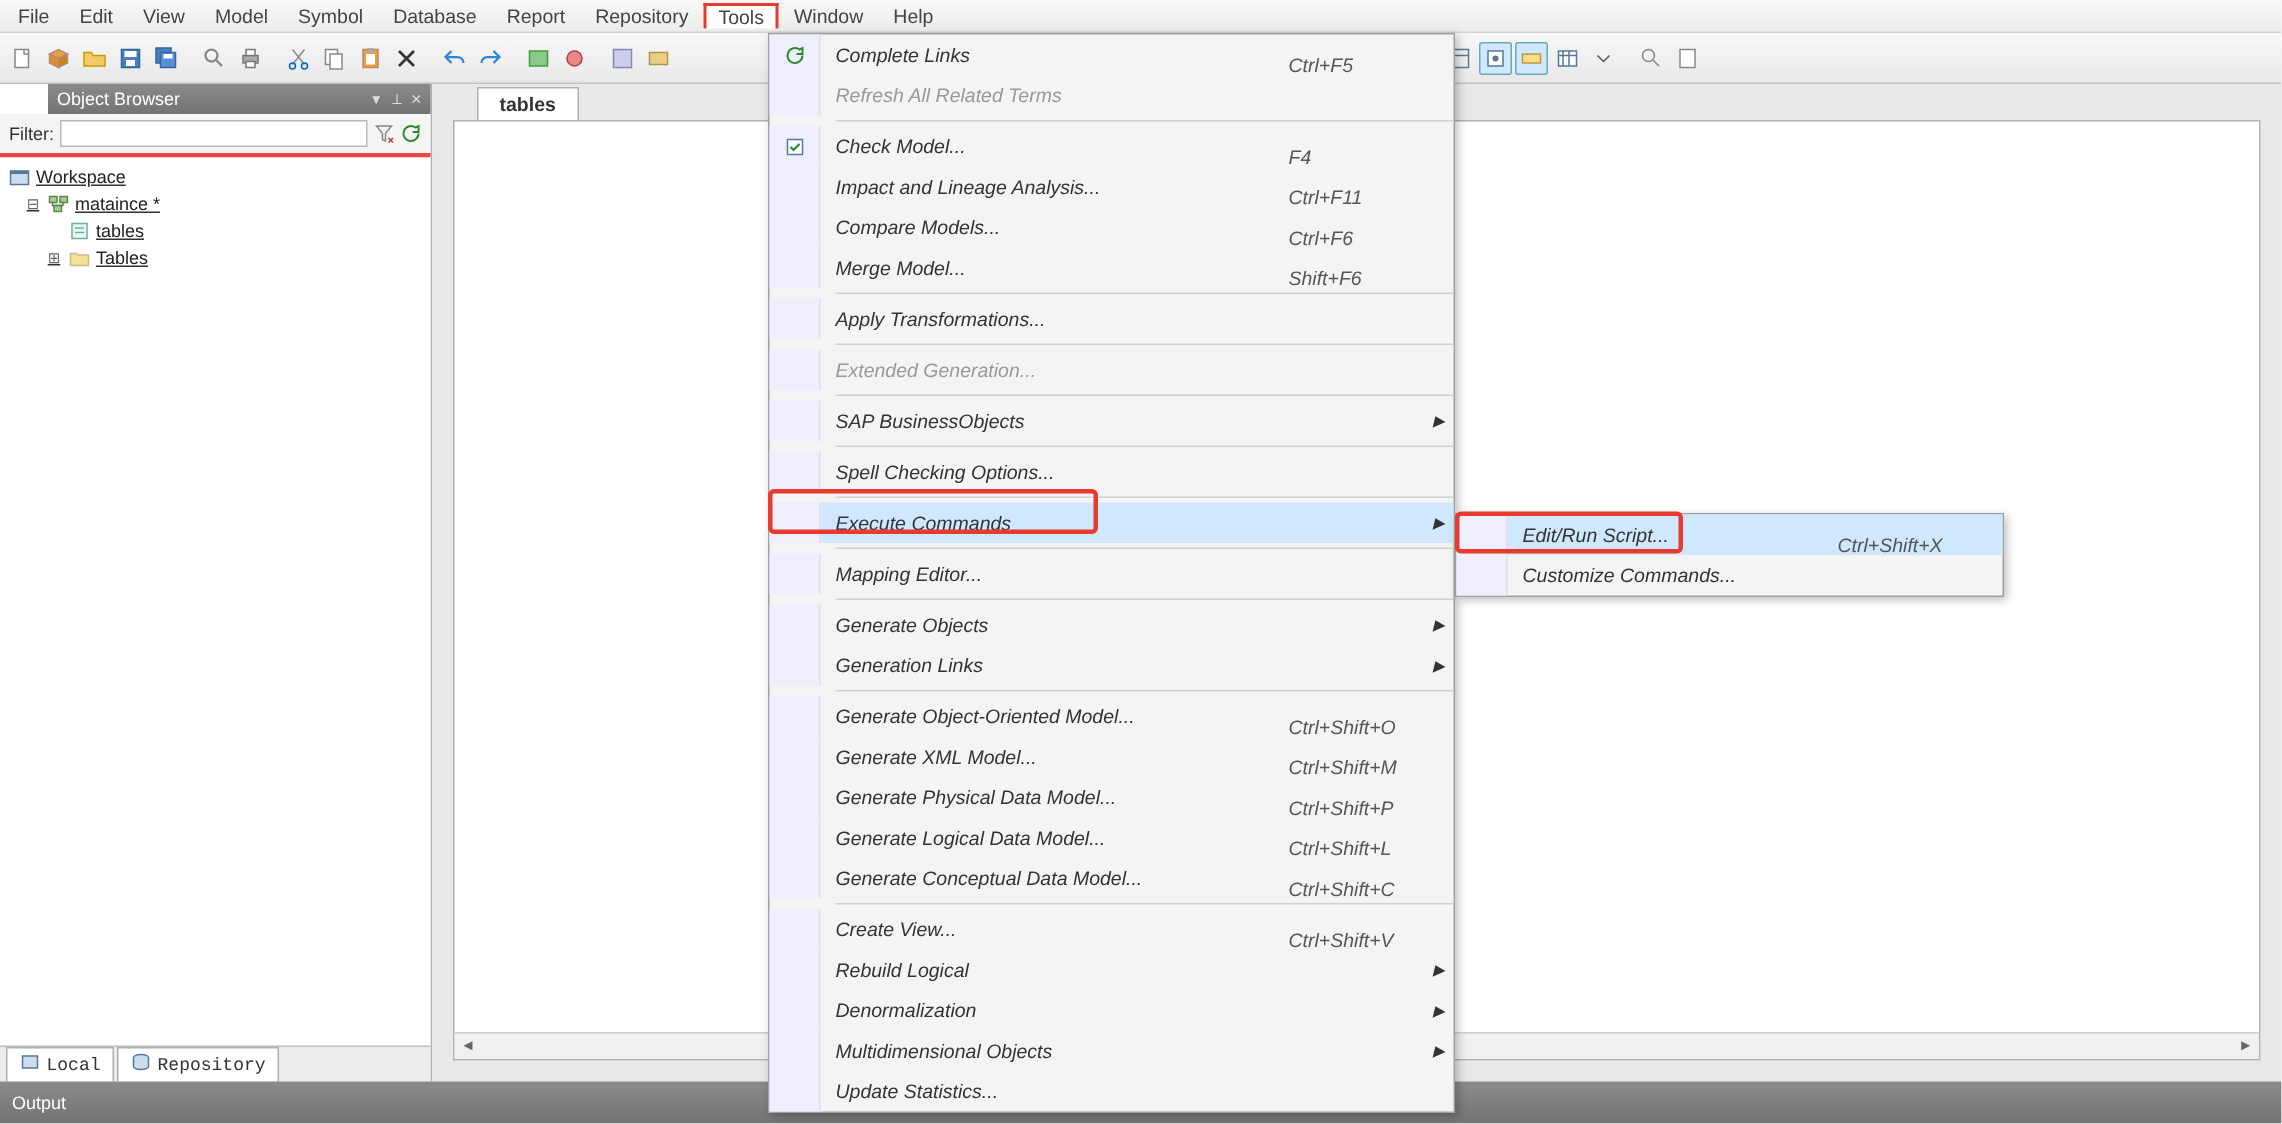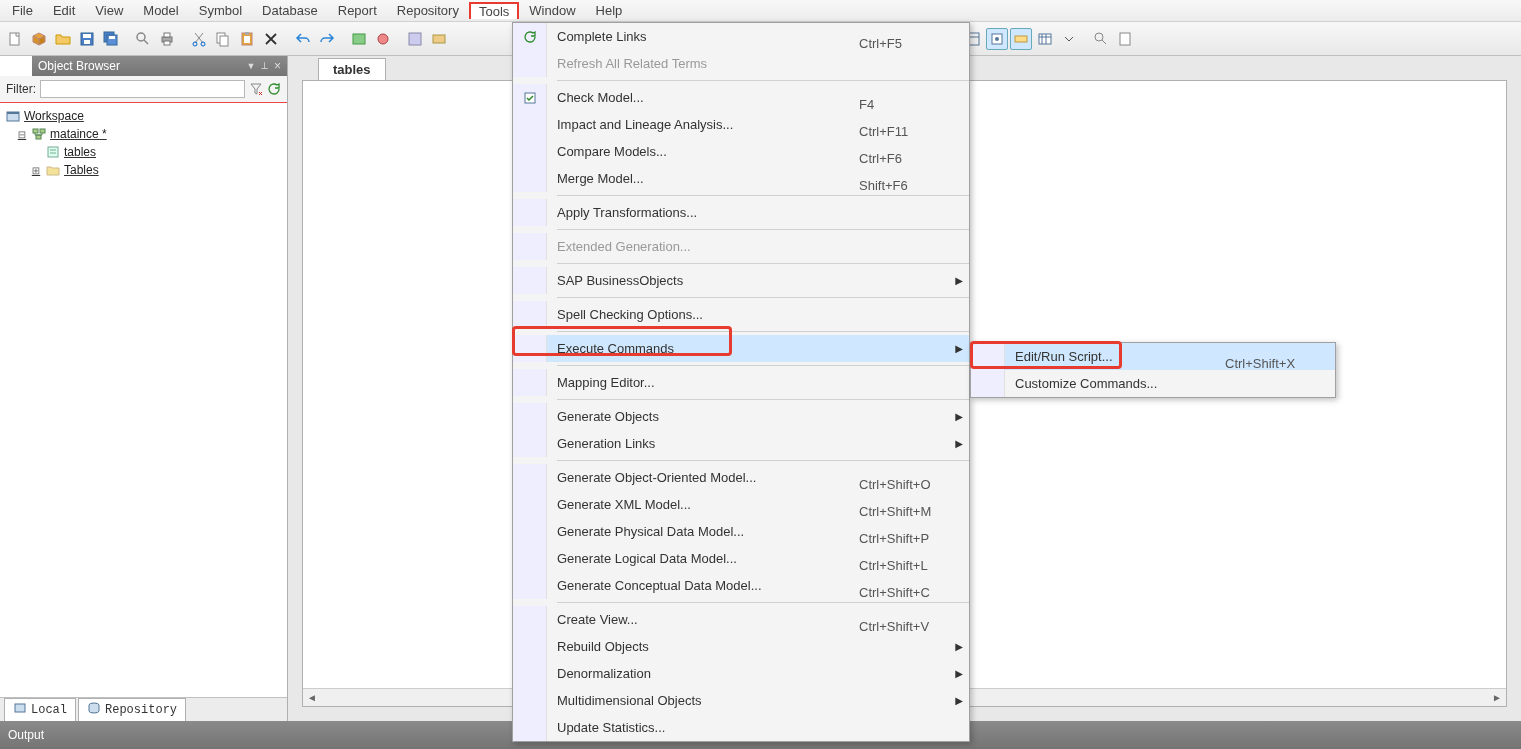--- a/index.html
+++ b/index.html
@@ -14,21 +14,21 @@
 .toolbar { background: linear-gradient(#f8f8f8,#e8e8e8); height: 34px; display: flex; align-items: center; padding: 0 4px; border-bottom: 1px solid #c0c0c0; gap: 2px; }
 .tbtn { width: 22px; height: 22px; display: inline-flex; align-items: center; justify-content: center; border: 1px solid transparent; border-radius: 2px; }
 .tbtn svg { width: 16px; height: 16px; }
 .tsep { width: 6px; }
 .toolbar-gap { width: 460px; }
 
 
 .left-panel { position: absolute; left: 0; top: 56px; width: 288px; bottom: 28px; background: #fff; border-right: 1px solid #b0b0b0; display: flex; flex-direction: column; }
 .panel-header { background: linear-gradient(#8a8a8a,#747474); color: #fff; height: 20px; display: flex; align-items: center; padding: 0 6px; font-size: 12px; justify-content: space-between; margin-left: 32px; }
 .panel-header-icons { display: flex; gap: 6px; align-items: center; }
-.filter-row { display: flex; align-items: center; padding: 4px 6px; gap: 4px; border-bottom: 1px solid #ef4444; background: #f4f4f4; }
+.filter-row { display: flex; align-items: center; padding: 4px 6px; gap: 4px; border-bottom: 3px solid #ef4444; background: #f4f4f4; }
 .filter-row input { flex: 1; border: 1px solid #b8b8b8; height: 18px; padding: 0 3px; font-size: 12px; background: #fff; }
 .filter-label { font-size: 12px; color: #333; }
 .filter-icon { width: 14px; height: 14px; display: inline-flex; align-items: center; justify-content: center; }
 
 .tree { flex: 1; overflow: auto; padding: 4px 2px; background: #fff; text-decoration: underline; }
 .tree-node { display: flex; align-items: center; height: 18px; font-size: 12px; color: #222; }
 .tree-node .exp { width: 12px; text-align: center; color: #666; font-size: 10px; }
 .tree-node .ticon { width: 16px; height: 16px; margin: 0 3px; display: inline-flex; align-items: center; justify-content: center; }
 .ind1 { padding-left: 0; }
 .ind2 { padding-left: 14px; }
@@ -43,21 +43,21 @@
 .doc-tab { background: #fff; border: 1px solid #b0b0b0; border-bottom: none; padding: 3px 14px; font-size: 13px; font-weight: bold; }
 .canvas-wrap { position: absolute; left: 14px; top: 24px; right: 14px; bottom: 14px; background: #fff; border: 1px solid #b0b0b0; overflow: hidden; }
 .canvas-wrap .inner-scroll { position: absolute; left: 0; right: 0; bottom: 0; height: 18px; background: #f0f0f0; border-top: 1px solid #ccc; display: flex; align-items: center; justify-content: space-between; padding: 0 4px; }
 .scroll-arrow { color: #666; font-size: 10px; }
 
 
 .output-bar { position: absolute; left: 0; right: 0; bottom: 0; height: 28px; background: linear-gradient(#8a8a8a,#747474); color: #fff; display: flex; align-items: center; padding: 0 8px; font-size: 12px; }
 
 
 .dropdown { position: absolute; background: #f4f4f4; border: 1px solid #a0a0a0; box-shadow: 2px 2px 6px rgba(0,0,0,0.25); font-size: 13px; }
-.dropdown .dd-row { display: flex; align-items: center; height: 27px; padding-right: 14px; position: relative; }
+.dropdown .dd-row { display: flex; align-items: center; height: 27px; padding-right: 14px; position: relative; font-style: italic; }
 .dropdown .dd-icon { width: 34px; height: 27px; display: flex; align-items: center; justify-content: center; border-right: 1px solid #e0e0e0; background: #eef; margin-right: 10px; }
 .dropdown .dd-label { flex: 1; color: #333; }
 .dropdown .dd-shortcut { color: #555; margin-left: 30px; min-width: 96px; margin-top: 13px; }
 .dropdown .dd-arrow { position: absolute; right: 6px; color: #333; font-size: 10px; }
 .dropdown .dd-sep { height: 1px; background: #d0d0d0; margin: 3px 0 3px 44px; }
 .dropdown .dd-row.disabled .dd-label { color: #999; }
 .dropdown .dd-row.hover { background: #cfe8ff; }
 
 .redbox { border: 3px solid #e63b2e; border-radius: 4px; position: absolute; pointer-events: none; }
 .redbox1 { left: -1px; top: -9px; width: 220px; height: 30px; } 
@@ -464,21 +464,21 @@
       <span class="dd-shortcut">Ctrl+Shift+C</span>
     </div>
     <div class="dd-sep"></div>
     <div class="dd-row" style="position: relative;">
       <span class="dd-icon"></span>
       <span class="dd-label">Create View...</span>
       <span class="dd-shortcut">Ctrl+Shift+V</span>
     </div>
     <div class="dd-row" style="position: relative;">
       <span class="dd-icon"></span>
-      <span class="dd-label">Rebuild Objects</span>
+      <span class="dd-label">Rebuild Logical</span>
       <span class="dd-shortcut"></span>
       <span class="dd-arrow">▶</span>
     </div>
     <div class="dd-row" style="position: relative;">
       <span class="dd-icon"></span>
       <span class="dd-label">Denormalization</span>
       <span class="dd-shortcut"></span>
       <span class="dd-arrow">▶</span>
     </div>
     <div class="dd-row" style="position: relative;">

